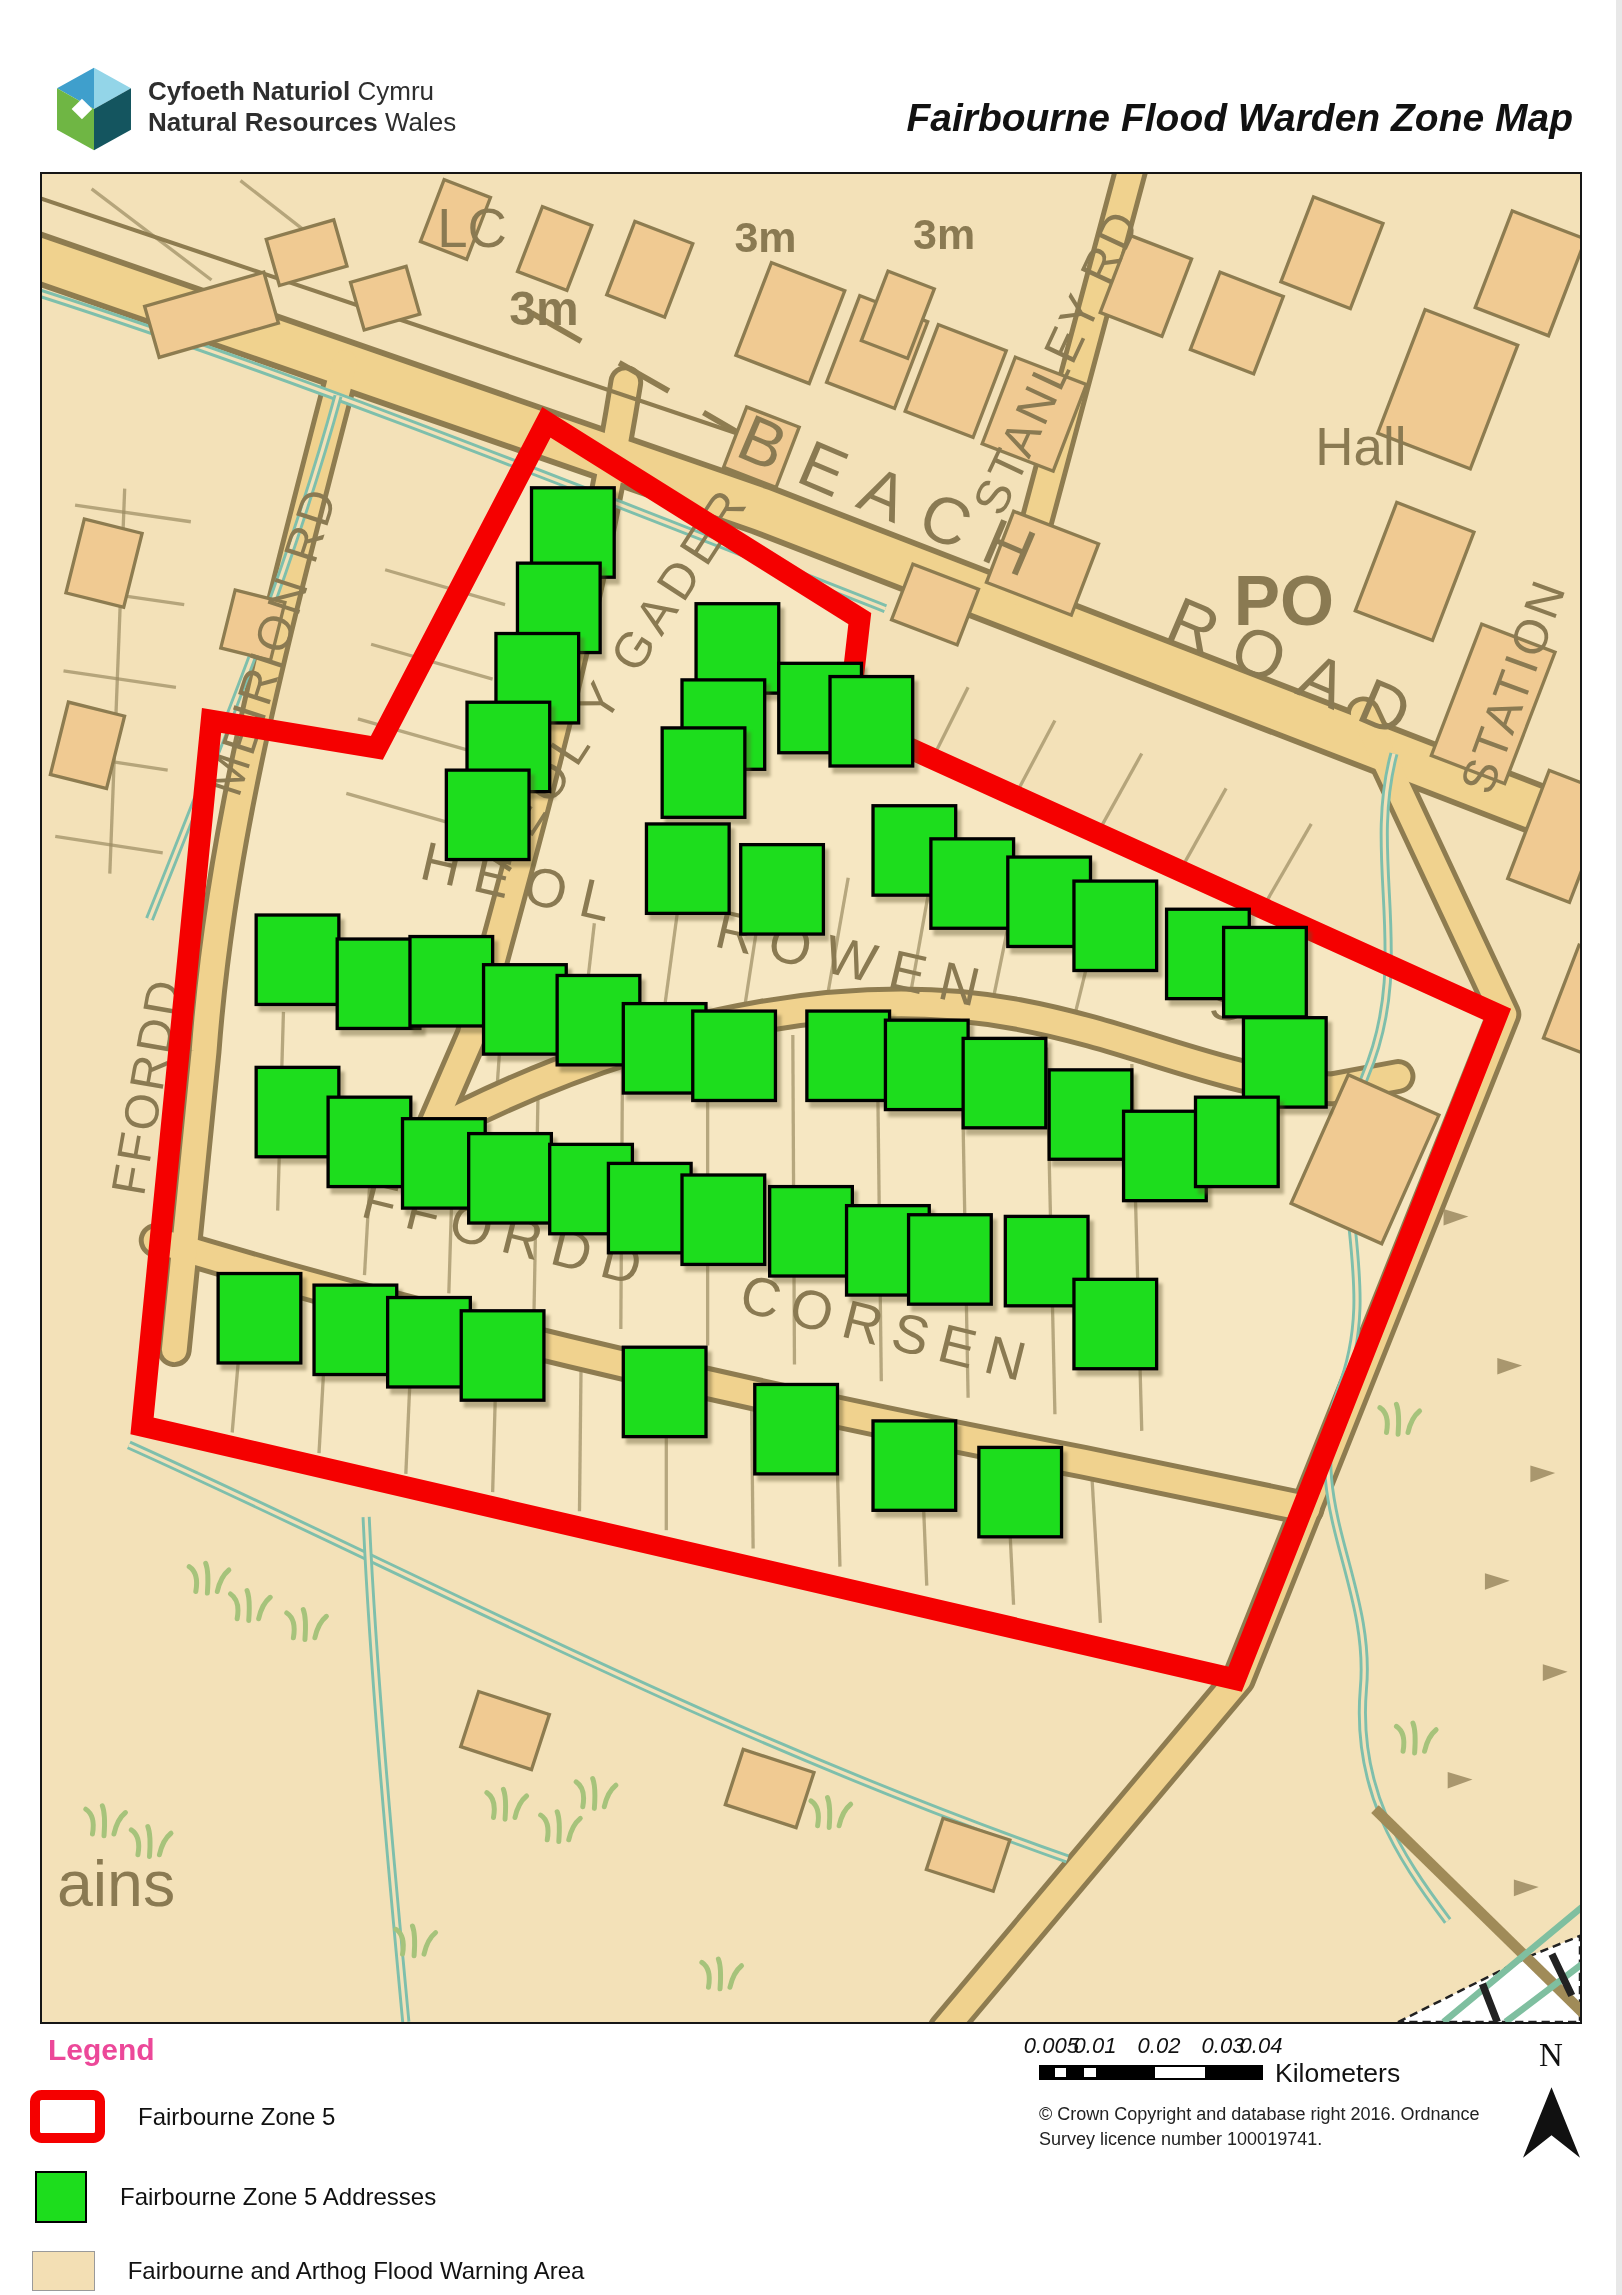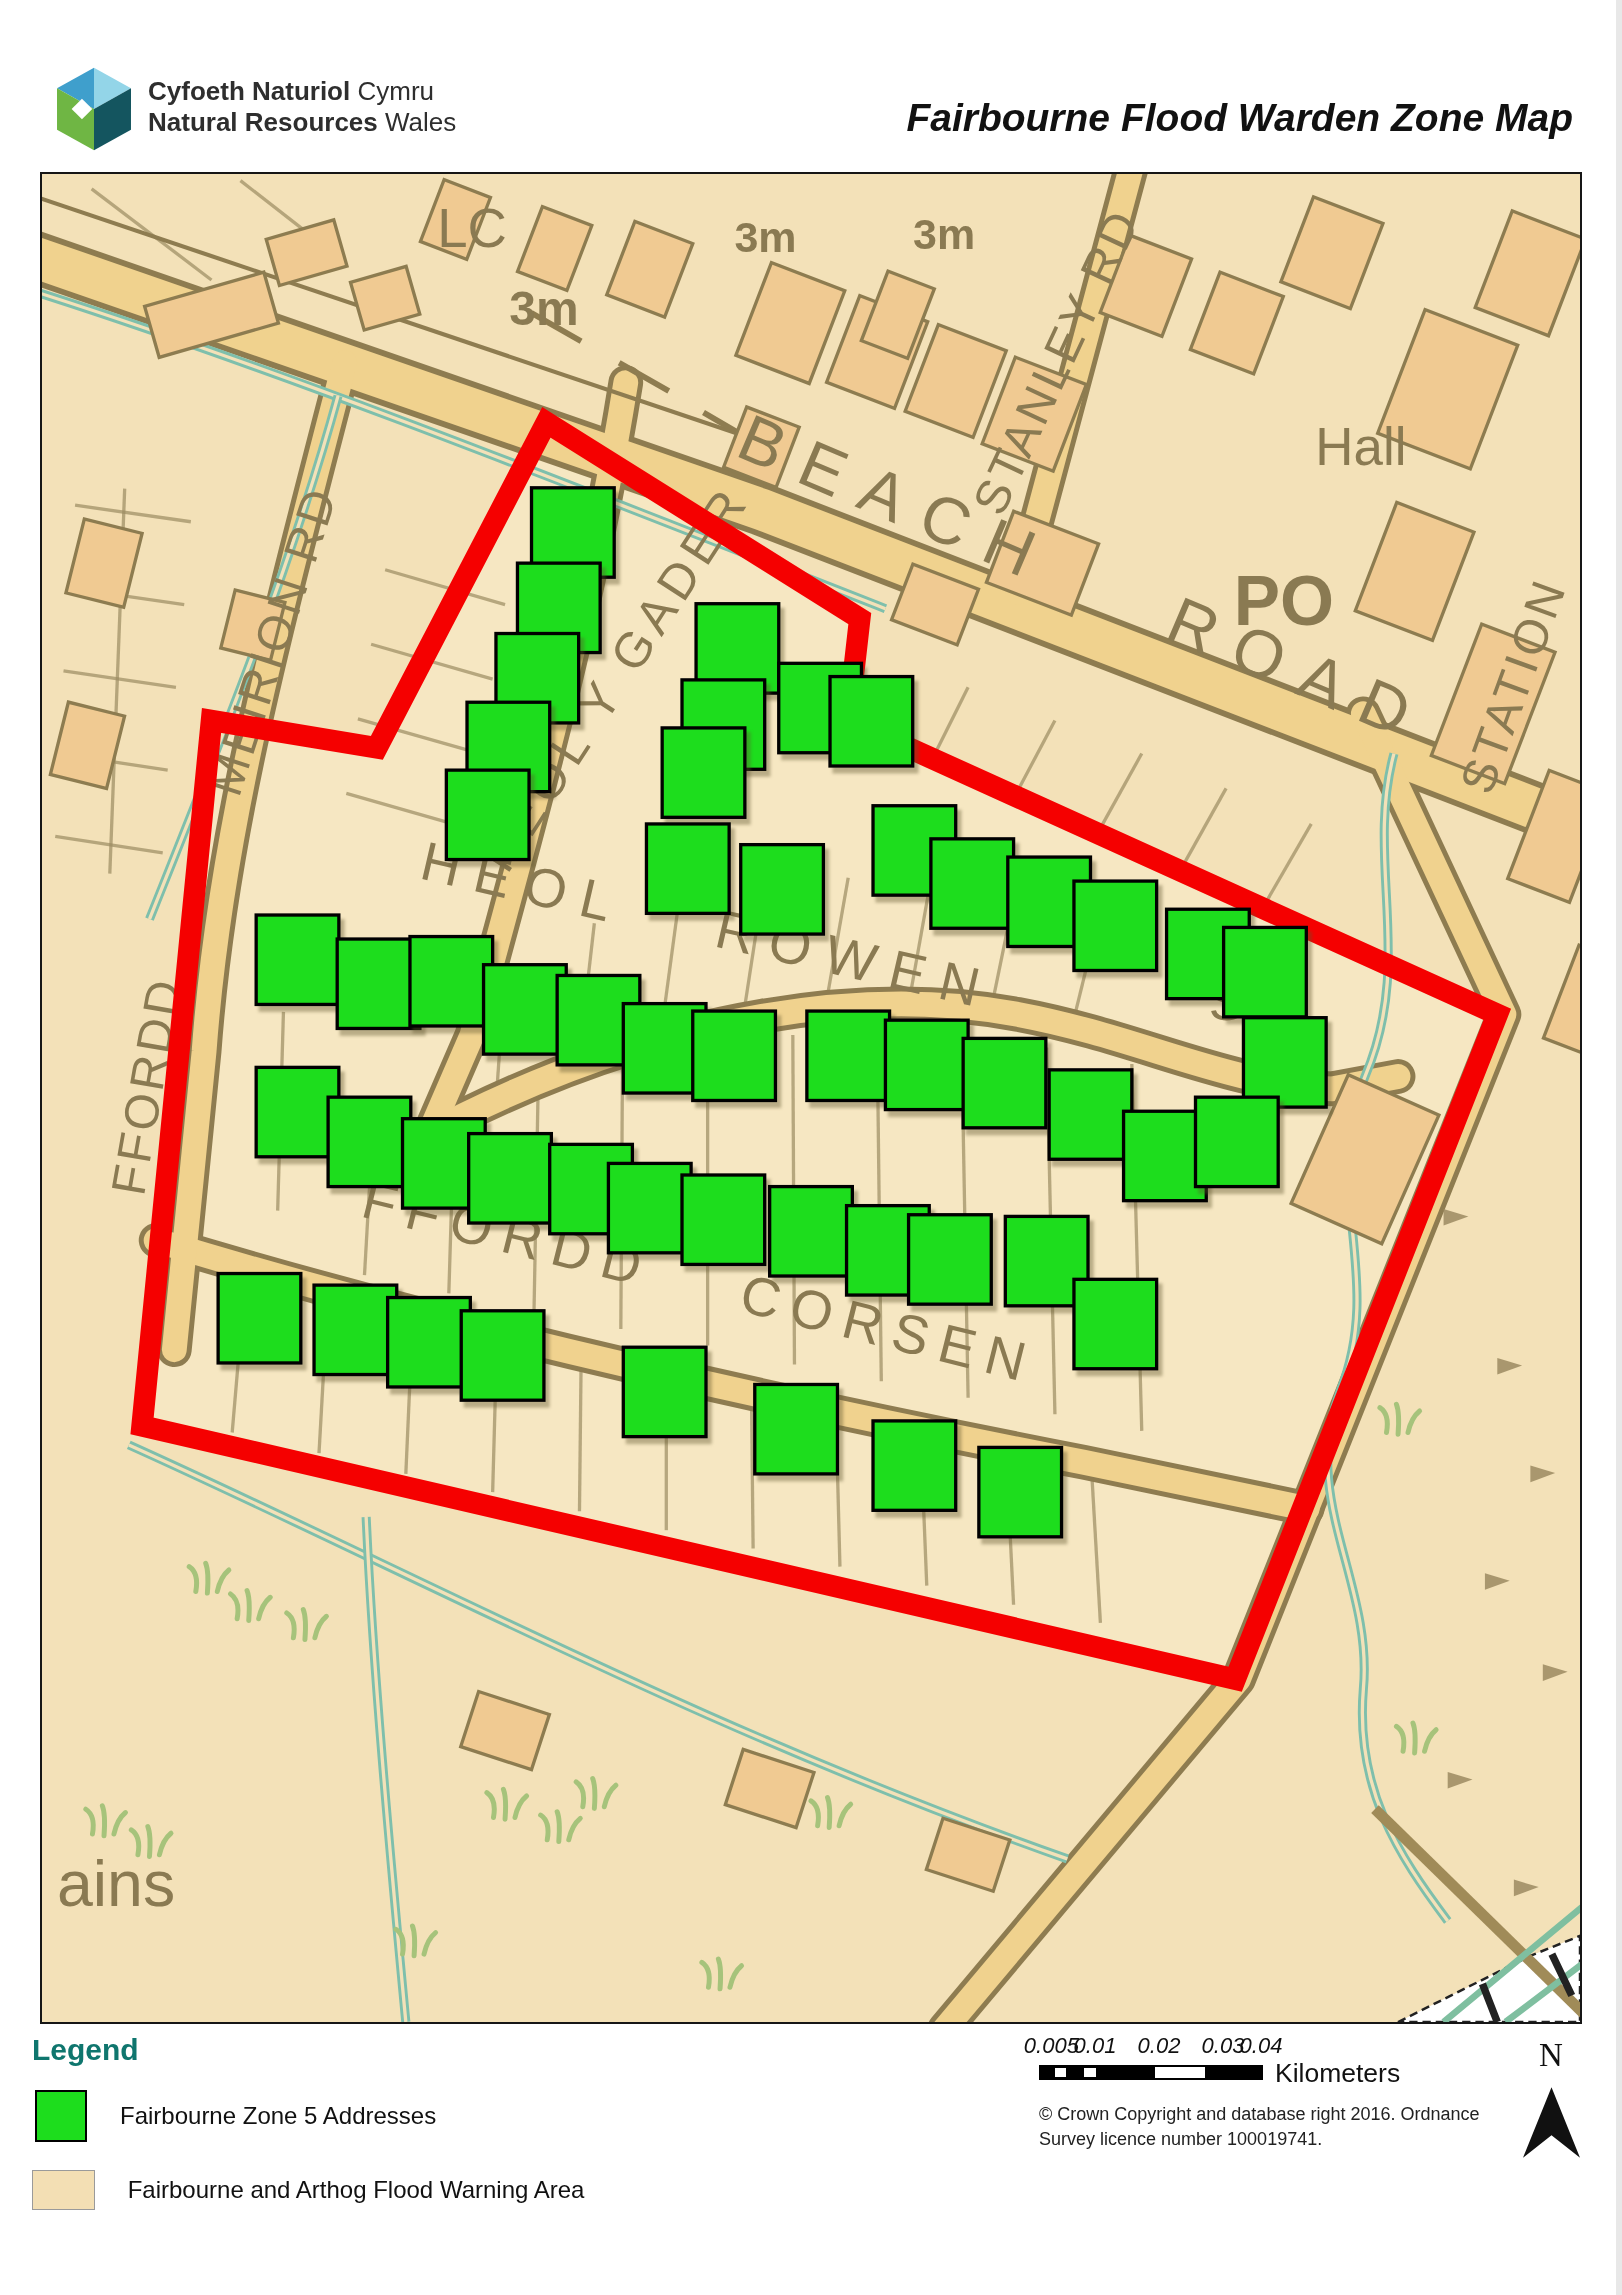--- a/index.html
+++ b/index.html
@@ -21,21 +21,21 @@
   .plot{stroke:#9C8C62;stroke-width:4;opacity:.7;}
   .stream{fill:none;stroke:#7EBFAC;stroke-width:11;}
   .streamcore{fill:none;stroke:#F3E1B8;stroke-width:4;}
   .maplbl{fill:#8A7A52;font-family:"Liberation Sans",sans-serif;}
   .addr{stroke:#000;stroke-width:4;filter:drop-shadow(5px 7px 2px rgba(96,84,44,.40));}
   .bldg{fill:#F0CA92;stroke:#8D7C50;stroke-width:4;}
   .grass{fill:none;stroke:#A6C37B;stroke-width:6;stroke-linecap:round;}
   .scree{fill:#9B8960;opacity:.85;}
   
   #legend{position:absolute;left:30px;top:2033px;}
-  #legend h2{margin:0 0 23px 2px;font-size:30px;color:#0f766e;}
+  #legend h2{margin:0 0 23px 18px;font-size:30px;color:#ec4899;}
   .lrow{display:flex;align-items:center;margin-bottom:28px;}
   .lrow .txt{font-size:24px;color:#111;margin-left:33px;}
   .sw-zone{width:55px;height:33px;border:10px solid #F50000;border-radius:11.6px;background:#fff;}
   .sw-addr{width:48px;height:48px;background:#1DDD1D;border:2.5px solid #000;margin-left:5px;}
   .sw-flood{width:61px;height:38px;background:#F3DFB4;border:1.7px solid #9a9a9a;margin-left:1.7px;}
   #scaleblock{position:absolute;left:1039px;top:2033px;width:464px;}
   #ticks{position:relative;height:30px;font-size:22px;color:#111;font-style:italic;}
   #ticks span{position:absolute;transform:translateX(-50%);}
   #bar{position:relative;margin-top:1.7px;width:224px;height:15.8px;background:#000;}
   #bar div{position:absolute;background:#fff;}
@@ -288,20 +288,24 @@
           <rect x="862" y="1462" width="100" height="108" fill="#1DDD1D" class="addr"></rect>
           <rect x="1005" y="1506" width="100" height="108" fill="#1DDD1D" class="addr"></rect>
           <rect x="1133" y="1538" width="100" height="108" fill="#1DDD1D" class="addr"></rect>
         </g>
     </svg>
   </div>
 
   <div id="legend">
     <h2>Legend</h2>
     <div class="lrow">
+      <div class="sw-zone"></div>
+      <div class="txt">Fairbourne Zone 5</div>
+    </div>
+    <div class="lrow">
       <div class="sw-addr"></div>
       <div class="txt">Fairbourne Zone 5 Addresses</div>
     </div>
     <div class="lrow">
       <div class="sw-flood"></div>
       <div class="txt">Fairbourne and Arthog Flood Warning Area</div>
     </div>
   </div>
 
   <div id="scaleblock">

